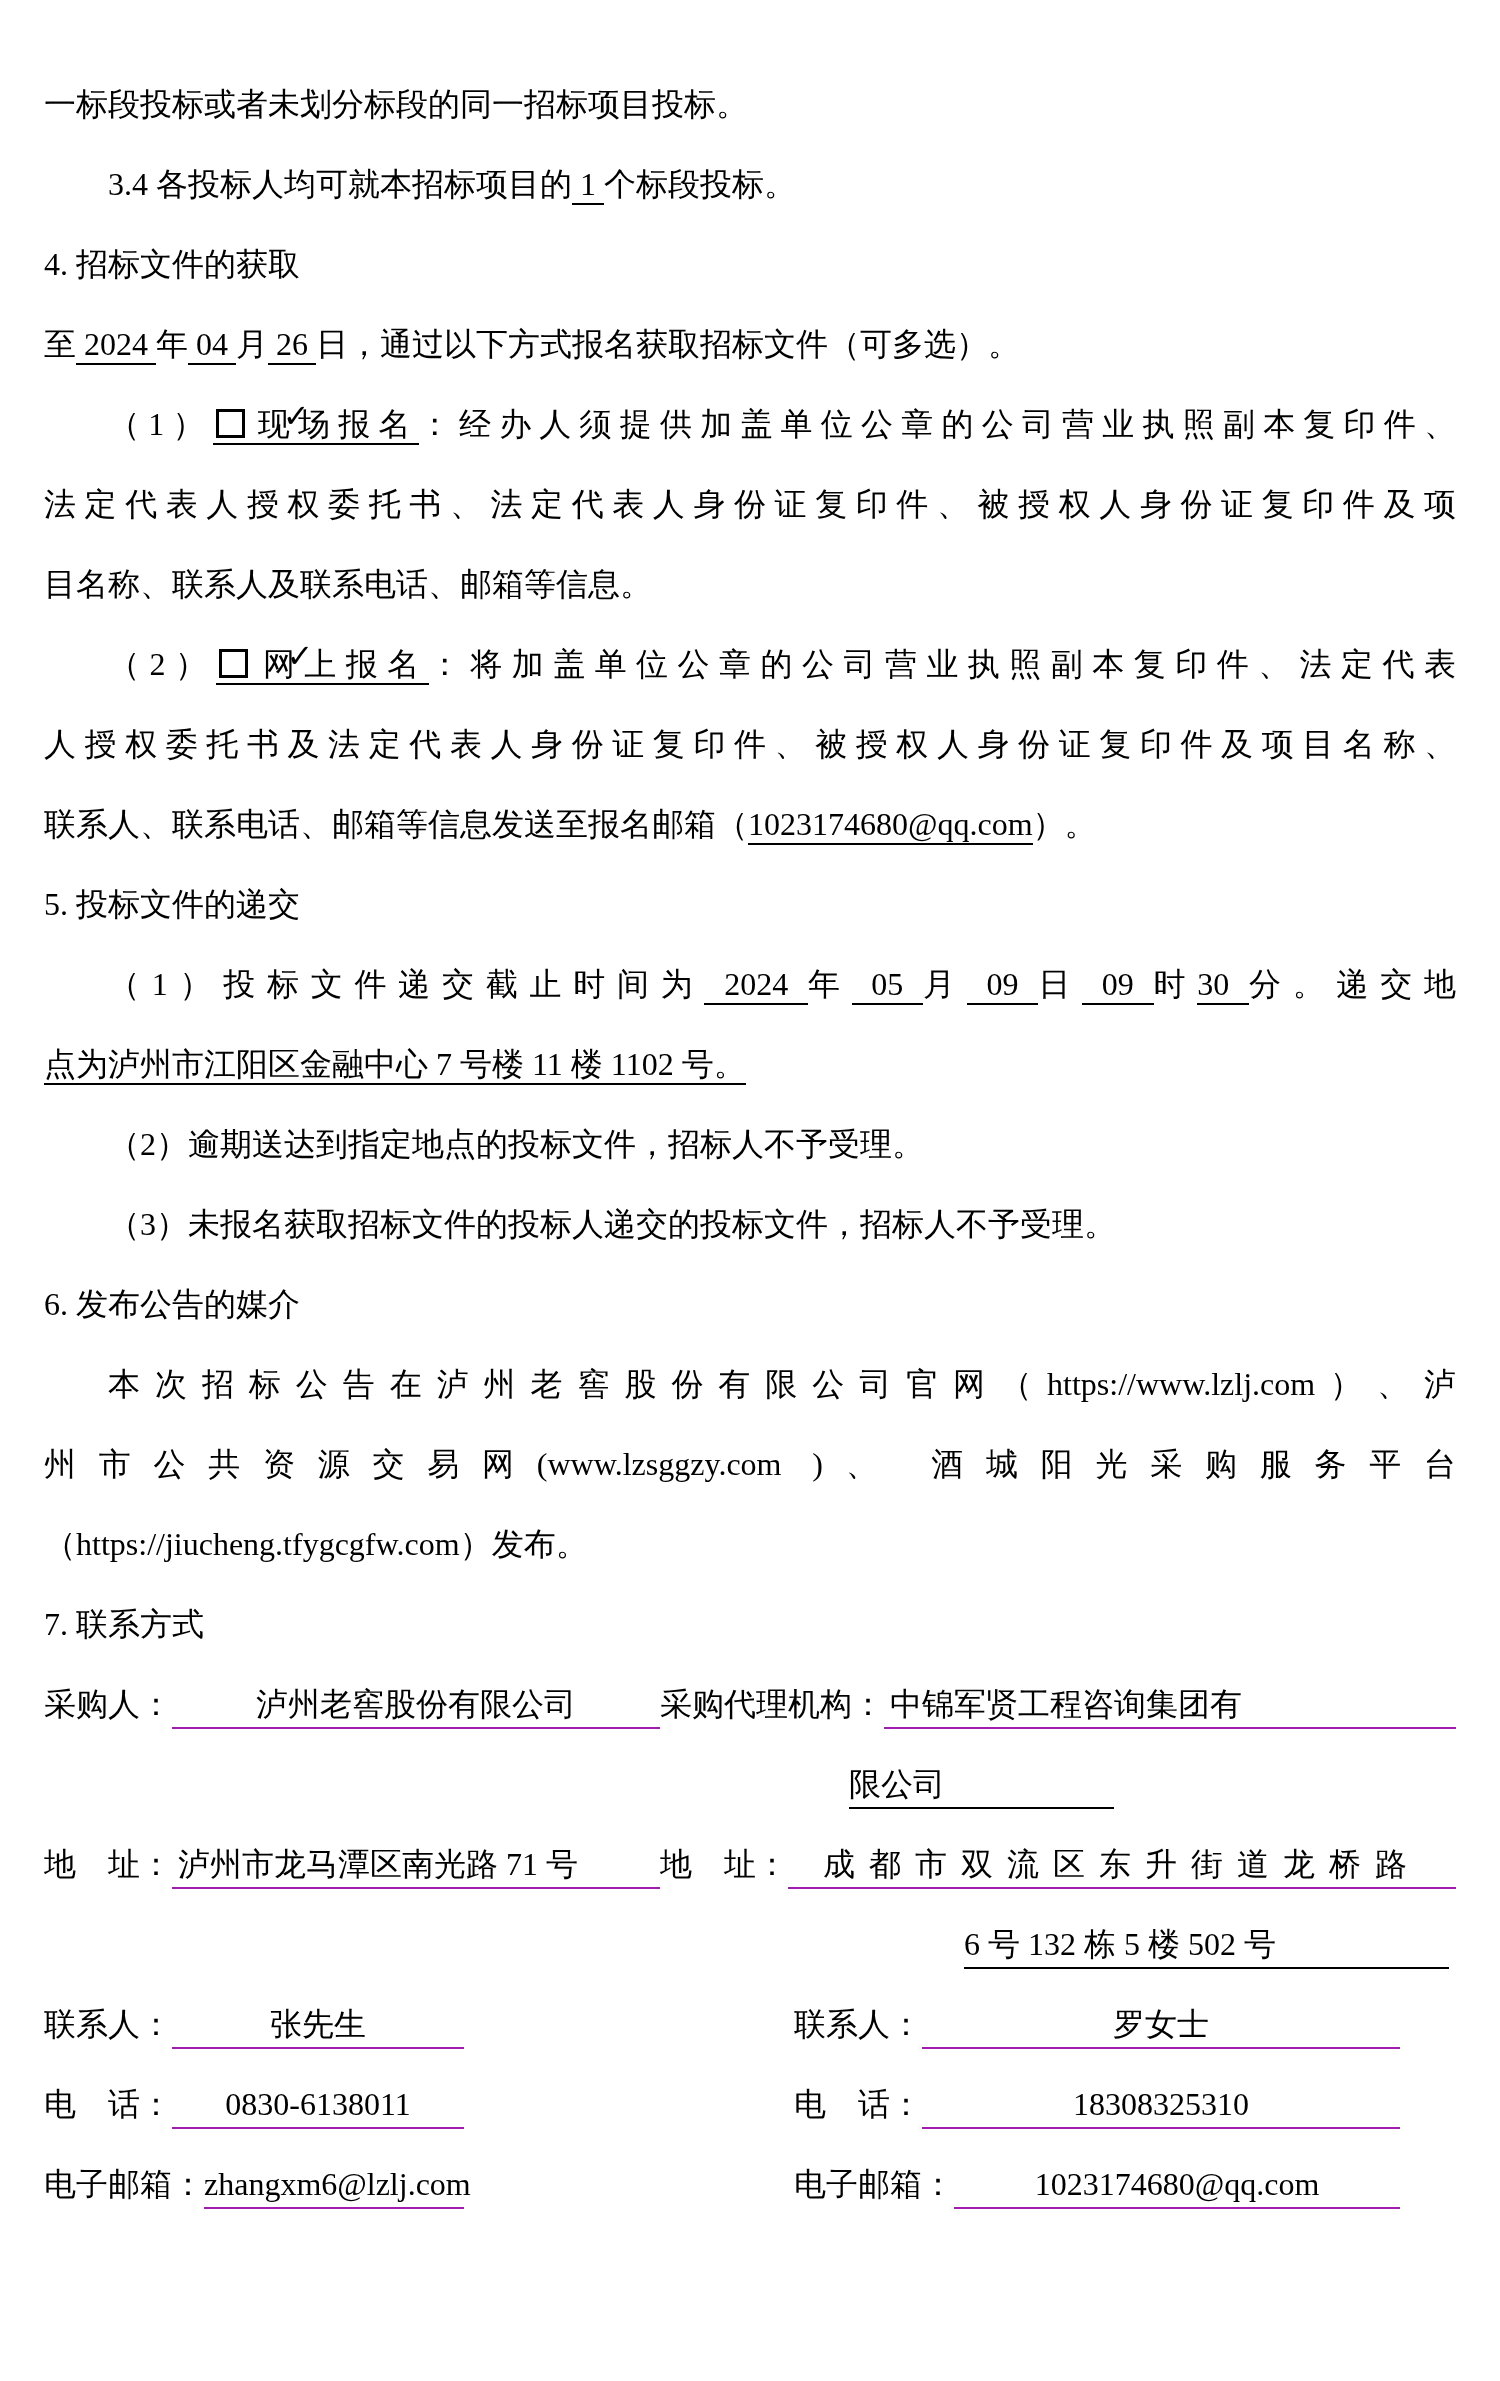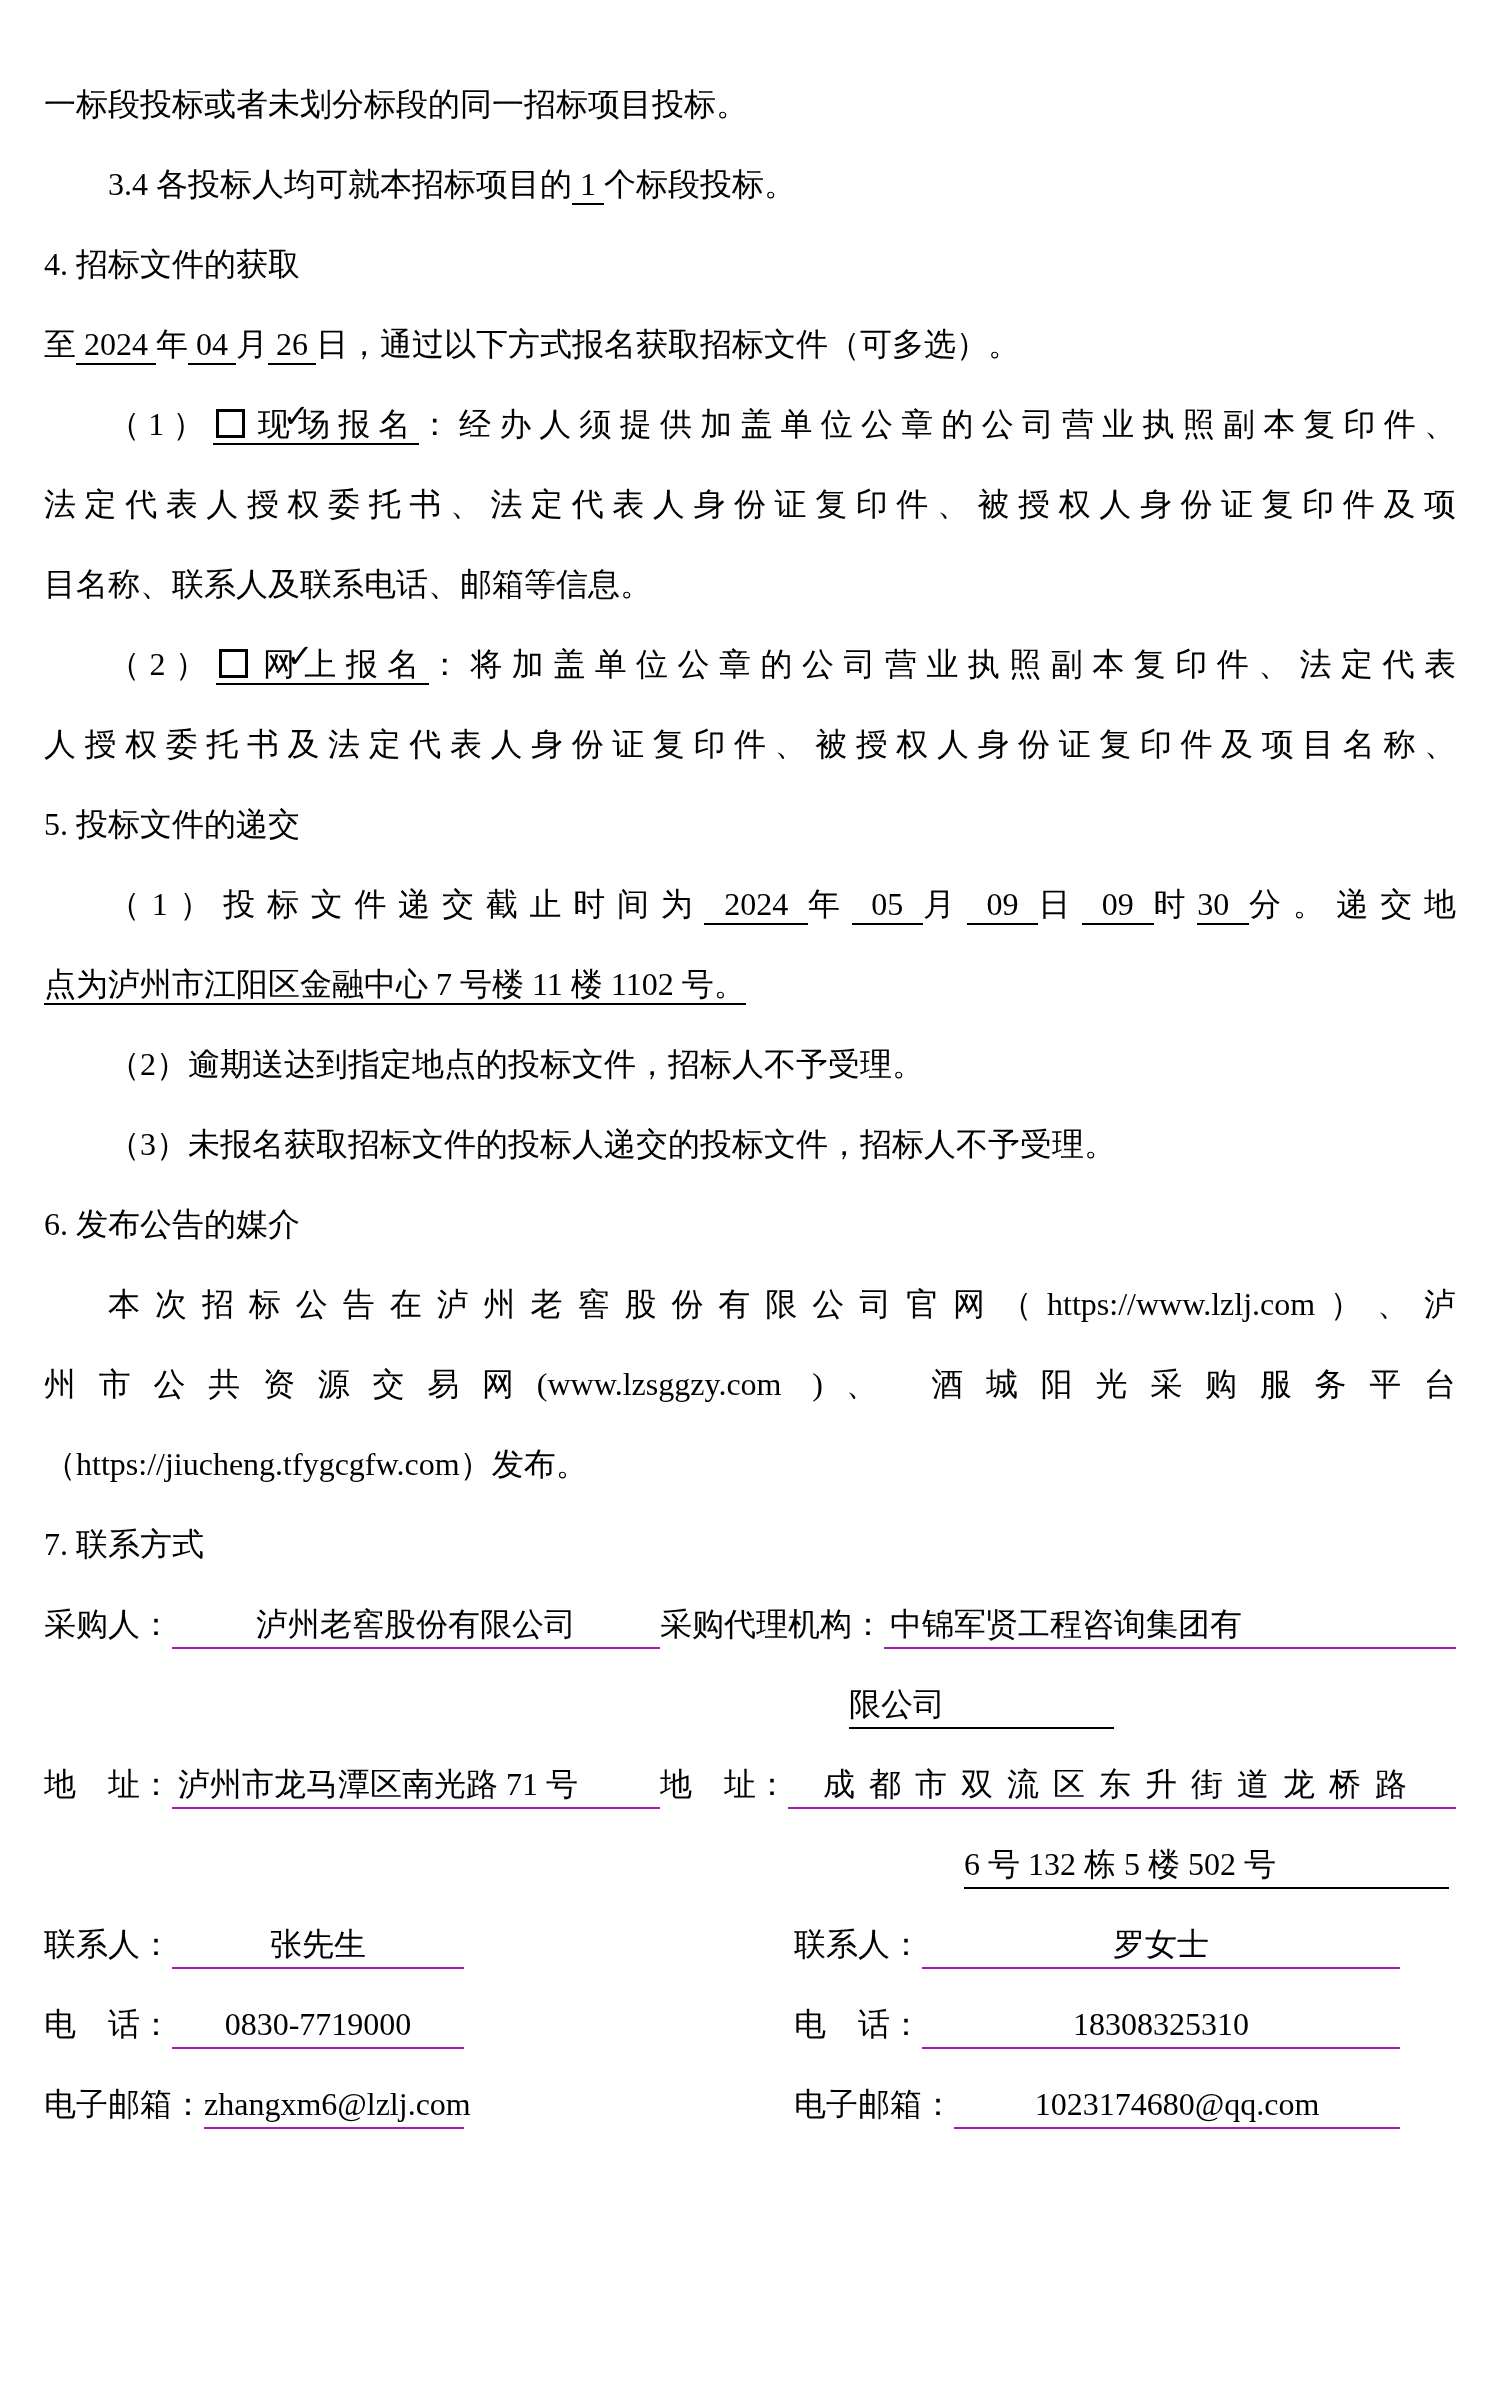--- a/index.html
+++ b/index.html
@@ -98,20 +98,23 @@
   <div class="line">
     <span>目名称、联系人及联系电话、邮箱等信息。</span>
   </div>
 
   <div class="line ind just">
     <span>（2）</span><span class="u"><span class="cb"><span>✓</span></span><span>网上报名</span></span><span>：将加盖单位公章的公司营业执照副本复印件、法定代表</span>
   </div>
   <div class="line just">
     <span>人授权委托书及法定代表人身份证复印件、被授权人身份证复印件及项目名称、</span>
   </div>
+  <div class="line">
+    <span>联系人、联系电话、邮箱等信息发送至报名邮箱（</span><span class="u">1023174680@qq.com</span><span>）。</span>
+  </div>
 
   <div class="line">
     <span>5. 投标文件的递交</span>
   </div>
 
   <div class="line ind just">
     <span>（1）投标文件递交截止时间为</span><span class="u"> 2024 </span><span>年</span><span class="u"> 05 </span><span>月</span><span class="u"> 09 </span><span>日</span><span class="u"> 09 </span><span>时</span><span class="u">30 </span><span>分。递交地</span>
   </div>
   <div class="line">
     <span class="u">点为泸州市江阳区金融中心 7 号楼 11 楼 1102 号。</span>
@@ -175,21 +178,21 @@
     </span>
     <span class="half-r">
       <span class="lbl">联系人：</span>
       <span class="blank">罗女士</span>
     </span>
   </div>
 
   <div class="line crow row-contact">
     <span class="half-l">
       <span class="lbl">电　话：</span>
-      <span class="blank">0830-7719000</span>
+      <span class="blank">0830-6138011</span>
     </span>
     <span class="half-r">
       <span class="lbl">电　话：</span>
       <span class="blank">18308325310</span>
     </span>
   </div>
 
   <div class="line crow row-contact">
     <span class="half-l">
       <span class="lbl">电子邮箱：</span>

